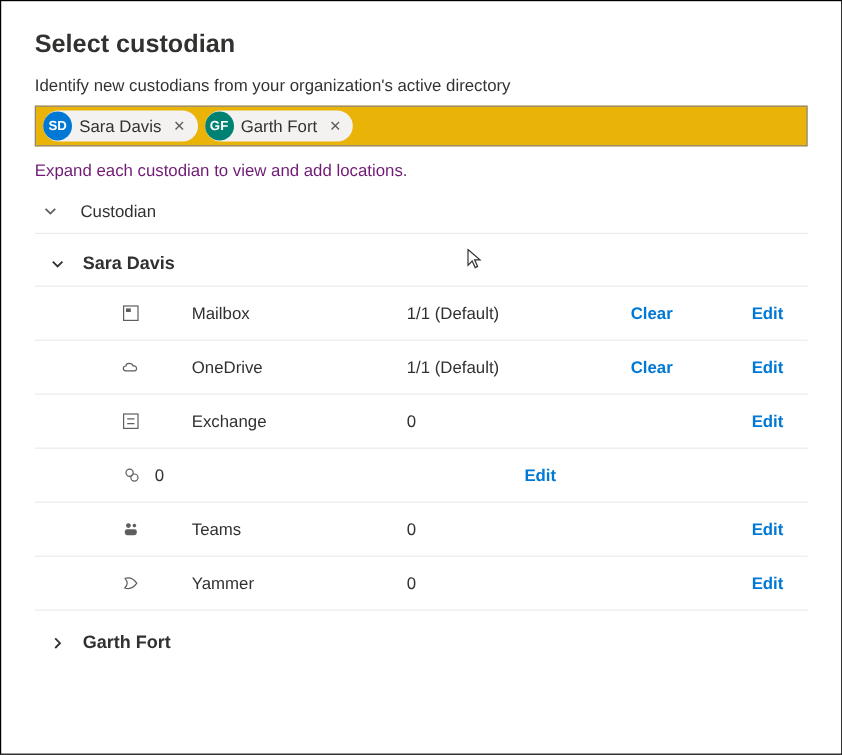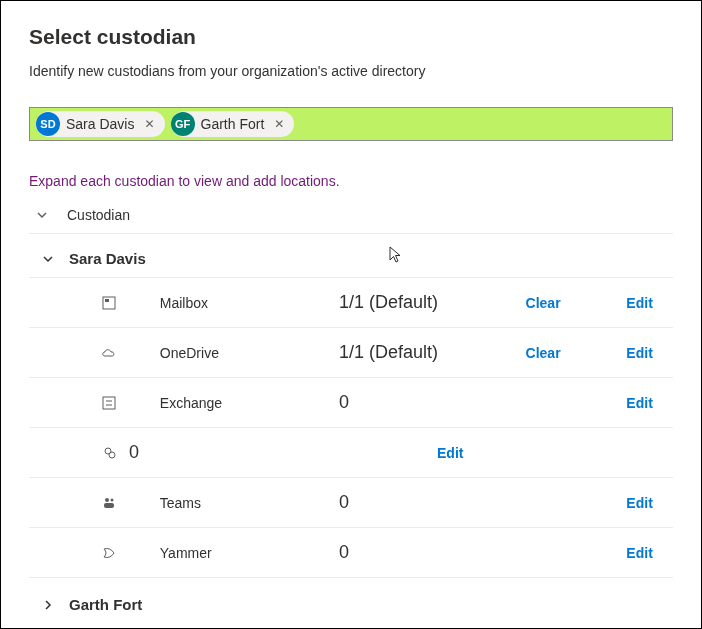--- a/index.html
+++ b/index.html
@@ -14,31 +14,31 @@
       font-size: 14px;
     }
     h1 {
       font-size: 21px;
       font-weight: 600;
       margin-bottom: 14px;
     }
     .subtitle {
       font-size: 14px;
       color: #333;
-      margin-bottom: 28px;
+      margin-bottom: 9px;
     }
     .search-box {
       border: 1px solid #8a8886;
-      background: #bef264;
+      background: #eab308;
       display: flex;
       align-items: center;
       padding: 3px 6px;
       gap: 6px;
       height: 34px;
-      margin-bottom: 32px;
+      margin-bottom: 12px;
     }
     .chip {
       display: inline-flex;
       align-items: center;
       background: #f3f2f1;
       border-radius: 14px;
       height: 26px;
       padding-right: 6px;
       gap: 6px;
     }
@@ -124,21 +124,21 @@
       justify-content: center;
     }
     .loc-icon svg { display: block; }
     .loc-label {
       width: 192px;
       font-size: 14px;
       margin-left: 32px;
     }
     .loc-count {
       width: 200px;
-      font-size: 18px;
+      font-size: 14px;
       color: #323130;
     }
     .action {
       color: #0078d4;
       font-weight: 600;
       font-size: 14px;
       cursor: pointer;
     }
     .action.clear { width: 108px; }
     .action.edit { width: 50px; }

